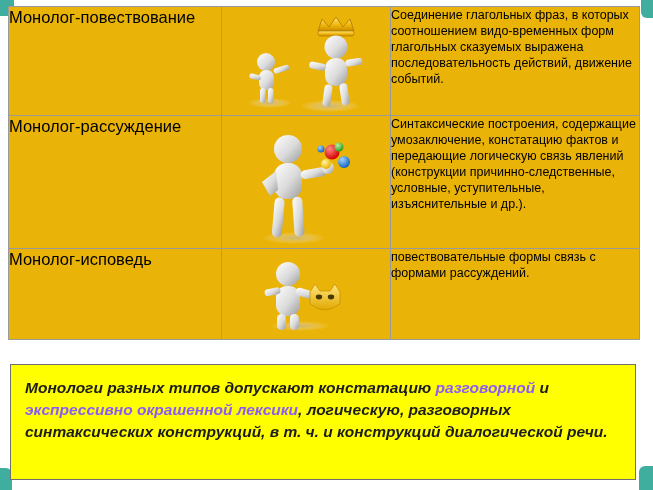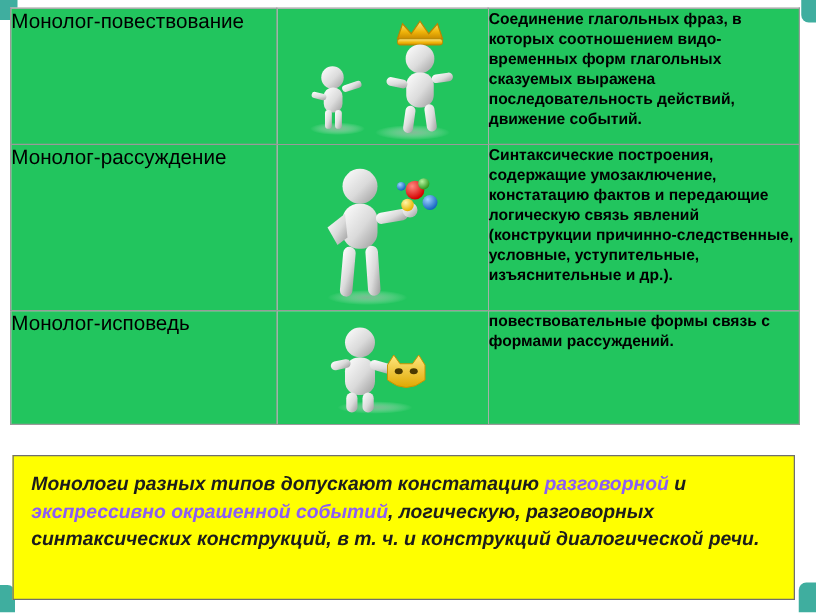--- a/index.html
+++ b/index.html
@@ -60,40 +60,40 @@
   }
   table.main-table {
     border-collapse: collapse;
     table-layout: fixed;
     width: 630px;
     background: #ffffff;
   }
   table.main-table td {
     border: 1px solid #9a9a9a;
     vertical-align: top;
-    background: #22c55e;
+    background: #eab308;
     padding: 0;
   }
   td.col-term {
     width: 212px;
     padding: 10px 8px 6px 10px;
     font-size: 16.5px;
     line-height: 1.25;
     color: #000000;
   }
   td.col-pic {
     width: 168px;
     position: relative;
     padding: 0;
   }
   td.col-def {
     width: 248px;
     padding: 8px 8px 8px 9px;
     font-size: 12.5px;
-    font-weight: bold;
+    font-weight: normal;
     line-height: 1.28;
     color: #000000;
     margin-top: 48px;
   }
   .pic-holder {
     position: relative;
     width: 100%;
     height: 100%;
     min-height: 90px;
     display: flex;
@@ -295,17 +295,17 @@
             </div>
           </td>
           <td class="col-def">повествовательные формы связь с формами рассуждений.</td>
         </tr>
       </tbody>
     </table>
   </div>
 
   <div class="note-box">
     <div class="note-text">
-      <span>Монологи разных типов допускают констатацию </span><span class="hl-red">разговорной</span><span> и </span><span class="hl-red">экспрессивно окрашенной событий</span><span>, логическую, разговорных синтаксических конструкций, в т. ч. и конструкций диалогической речи.</span>
+      <span>Монологи разных типов допускают констатацию </span><span class="hl-red">разговорной</span><span> и </span><span class="hl-red">экспрессивно окрашенной лексики</span><span>, логическую, разговорных синтаксических конструкций, в т. ч. и конструкций диалогической речи.</span>
     </div>
   </div>
 
 </div>
 
 </body></html>

